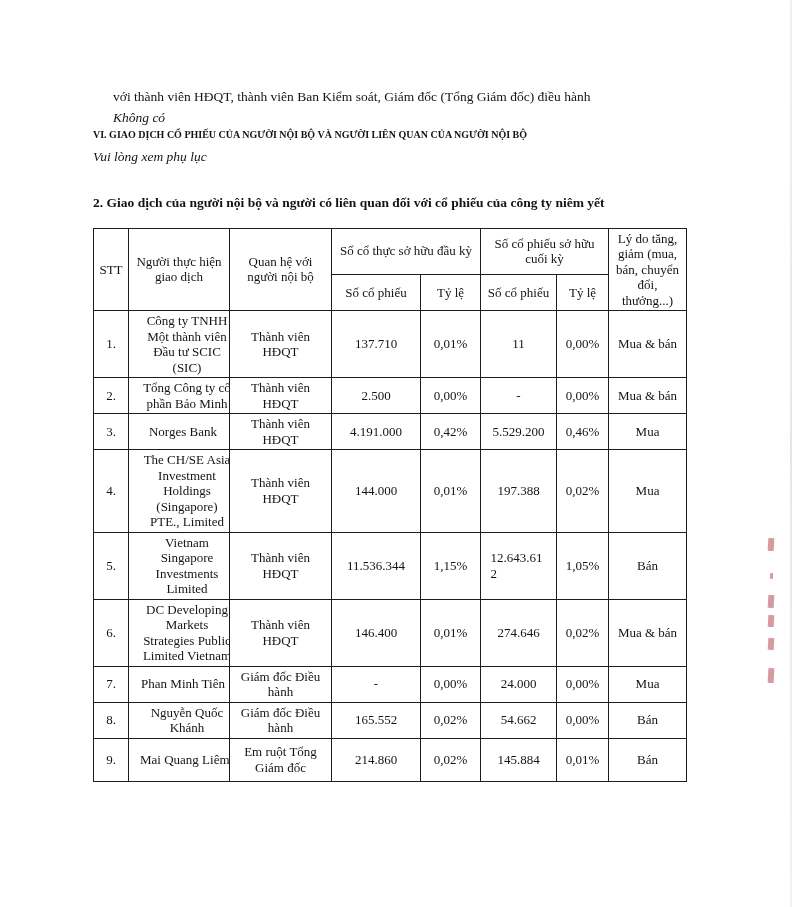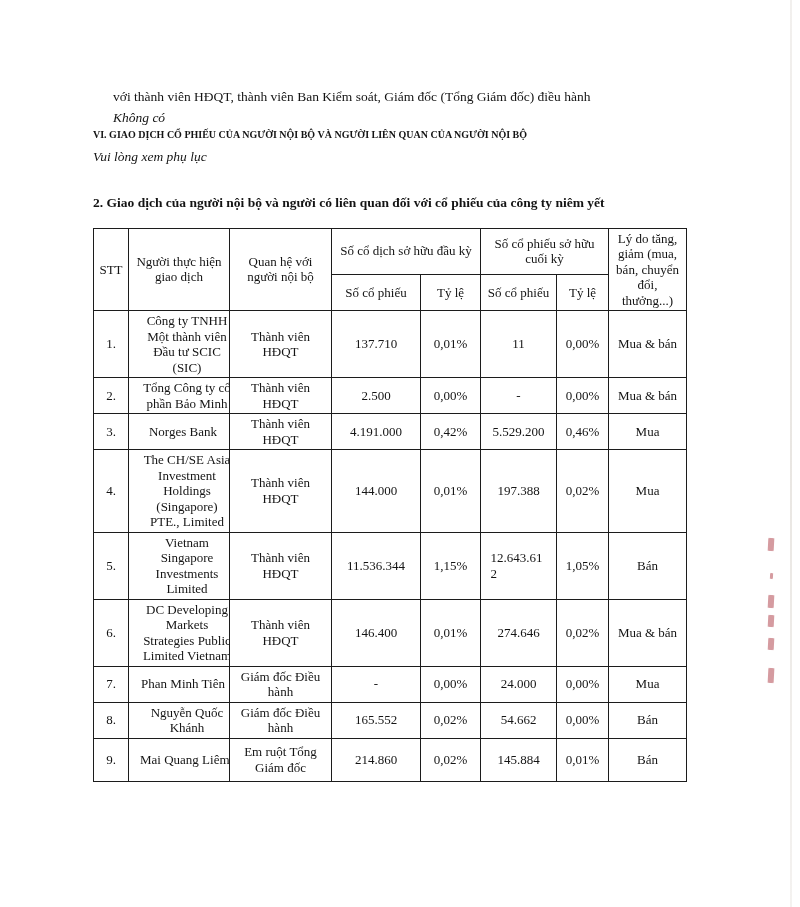--- a/index.html
+++ b/index.html
@@ -70,21 +70,21 @@
           <col style="width:60px">
           <col style="width:76px">
         <col style="width:52px">
           <col style="width:78px">
       </colgroup>
       <thead>
         <tr class="h1">
           <th rowspan="2">STT</th>
           <th rowspan="2">Người thực hiện giao dịch</th>
           <th rowspan="2">Quan hệ với người nội bộ</th>
-          <th colspan="2">Số cổ dịch sở hữu đầu kỳ</th>
+          <th colspan="2">Số cổ thực sở hữu đầu kỳ</th>
           <th colspan="2">Số cổ phiếu sở hữu cuối kỳ</th>
           <th rowspan="2">Lý do tăng, giảm (mua, bán, chuyển đổi, thưởng...)</th>
         </tr>
         <tr class="h2">
           <th>Số cổ phiếu</th>
           <th>Tỷ lệ</th>
           <th>Số cổ phiếu</th>
           <th>Tỷ lệ</th>
         </tr>
       </thead>

